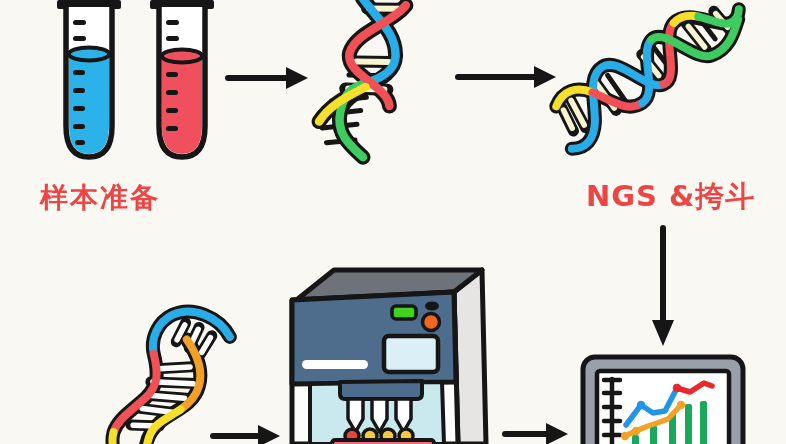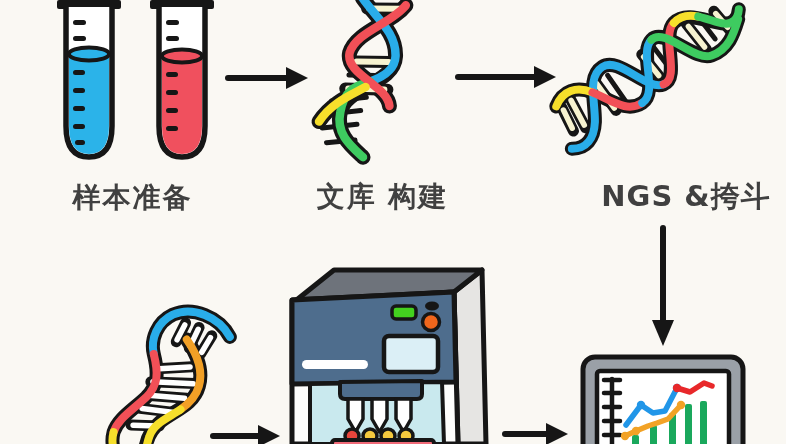--- a/index.html
+++ b/index.html
@@ -3,21 +3,21 @@
 <meta charset="utf-8">
 <style>
   html,body{margin:0;padding:0;}
   #canvas{
     position:relative;width:786px;height:444px;overflow:hidden;
     background:#faf8f3;
     font-family:"DejaVu Sans","Liberation Sans",sans-serif;
   }
   .abs{position:absolute;}
   .step-label{
-    position:absolute;text-align:center;color:#404040;
+    position:absolute;text-align:left;color:#ef4444;
     font-weight:700;font-size:28px;letter-spacing:2px;white-space:nowrap;
   }
   svg{display:block;}
 </style>
 </head>
 <body>
 
 <div id="canvas">
 
   <svg class="abs" style="left:0;top:0" width="786" height="444" viewBox="0 0 786 444">
@@ -200,16 +200,15 @@
         <polyline points="99,36 112,40 126,31 134,34" fill="none" stroke="#e8282a" stroke-width="5.5" stroke-linecap="round" stroke-linejoin="round"></polyline>
         <circle cx="99" cy="36" r="4.2" fill="#e8282a"></circle>
         <polyline points="47,84 58,79 70,74 79,71 90,67 103,53" fill="none" stroke="#f2a226" stroke-width="5.5" stroke-linecap="round" stroke-linejoin="round"></polyline>
         <circle cx="47" cy="84" r="4.2" fill="#f2a226"></circle>
         <circle cx="58" cy="79" r="4.2" fill="#f2a226"></circle>
         <circle cx="103" cy="53" r="4.2" fill="#f2a226"></circle>
       </g>
   </svg>
 
   <div class="step-label" style="left:40px;top:179px;width:185px;">样本准备</div>
-  <div class="step-label" style="left:290px;top:178px;width:185px;">文库 构建</div>
   <div class="step-label" style="left:586px;top:177px;width:200px;font-size:29px;letter-spacing:1px;">NGS &amp;挎斗</div>
 
 </div>
 
 </body></html>

